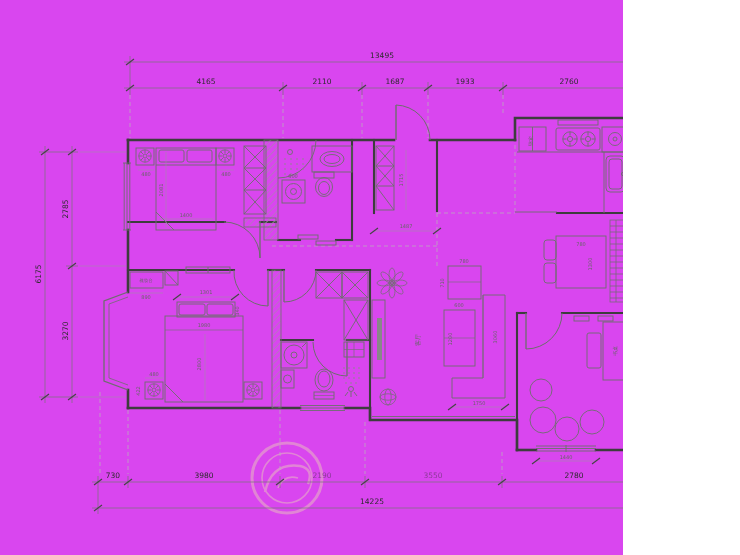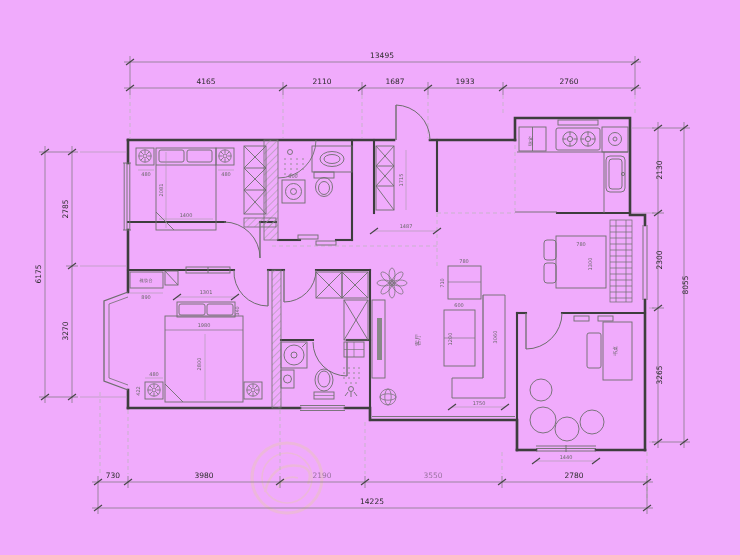--- a/index.html
+++ b/index.html
@@ -1,16 +1,16 @@
 <!DOCTYPE html>
 <html><head>
 <meta charset="utf-8">
 <style>
   html,body{margin:0;padding:0;background:#ffffff;}
-  .canvas{position:relative;width:740px;height:555px;background:#f0abfc;overflow:hidden;
+  .canvas{position:relative;width:623px;height:555px;background:#d946ef;overflow:hidden;
           font-family:"DejaVu Sans","Liberation Sans",sans-serif;}
   svg{position:absolute;left:0;top:0;}
   svg text{font-family:"DejaVu Sans","Liberation Sans",sans-serif;fill:#2b2b2b;}
   .dimtxt{font-size:7.5px;}
   .tinydim{font-size:5px;fill:#666;}
   .cjk{fill:#666;}
 </style>
 </head>
 <body>
 

